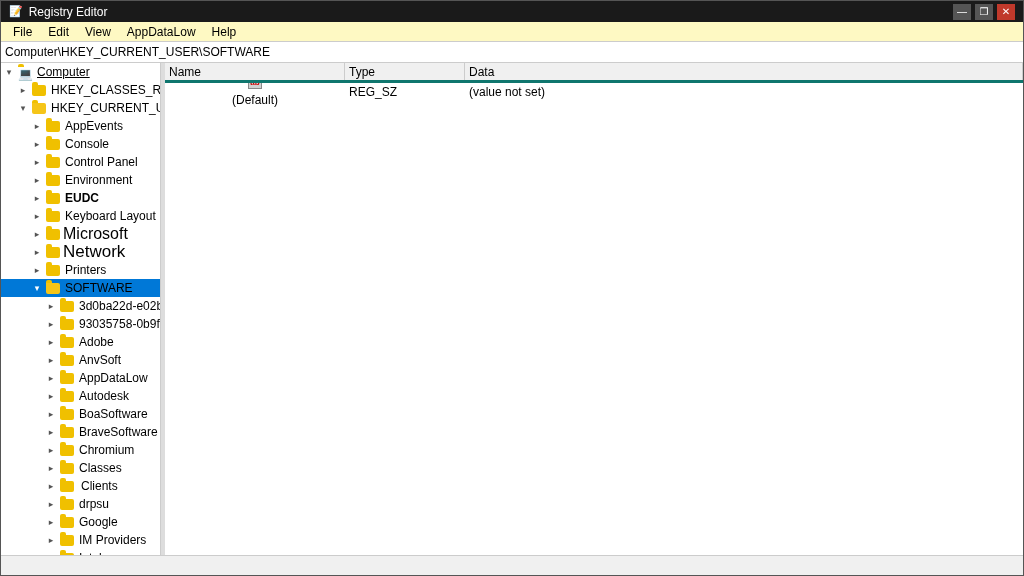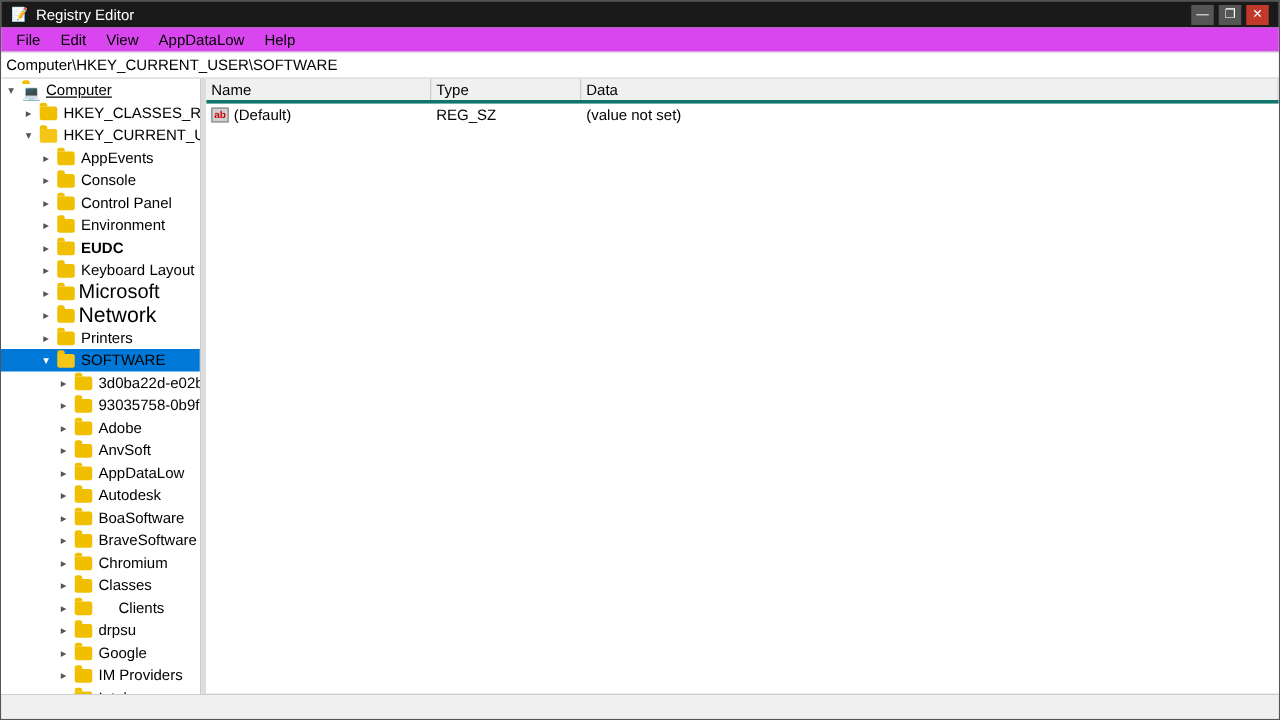--- a/index.html
+++ b/index.html
@@ -34,21 +34,21 @@
       cursor: pointer;
       display: flex;
       align-items: center;
       justify-content: center;
       line-height: 1;
     }
     .title-bar-btn.close { background: #c0392b; }
 
     
     .menu-bar {
-      background: #d946ef;
+      background: #fef9c3;
       height: 20px;
       display: flex;
       align-items: center;
       border-bottom: 1px solid #ccc;
       padding: 0 4px;
     }
     .menu-item {
       padding: 2px 8px;
       font-size: 12px;
       cursor: pointer;
@@ -189,21 +189,21 @@
       border-bottom: 1px solid transparent;
       cursor: pointer;
     }
     .table-cell {
       padding: 0 4px;
       font-size: 12px;
       white-space: nowrap;
       overflow: hidden;
       text-overflow: ellipsis;
     }
-    .cell-name { width: 180px; display: flex; align-items: center; gap: 4px; }
+    .cell-name { width: 180px; display: flex; align-items: center; gap: 4px; flex-direction: column; }
     .cell-type { width: 120px; }
     .cell-data { flex: 1; }
 
     
     .reg-icon {
       width: 14px;
       height: 12px;
       background: #c0c0c0;
       border: 1px solid #888;
       font-size: 8px;
@@ -430,21 +430,21 @@
           <span class="folder-icon">
             <span class="folder-yellow" style="width: 14px; height: 11px; background: rgb(240, 192, 0); border-radius: 0px 2px 2px; position: relative; display: inline-block;"></span>
           </span>
           <span class="tree-label" style="margin-left: 2px; font-size: 12px;">Classes</span>
         </div>
         <div class="tree-node" style="padding-left: 42px;">
           <span class="tree-expand">▸</span>
           <span class="folder-icon">
             <span class="folder-yellow" style="width: 14px; height: 11px; background: rgb(240, 192, 0); border-radius: 0px 2px 2px; position: relative; display: inline-block;"></span>
           </span>
-          <span class="tree-label" style="margin-left: 18px; font-size: 12px;">Clients</span>
+          <span class="tree-label" style="margin-left: 4px; font-size: 12px;">Clients</span>
         </div>
         <div class="tree-node" style="padding-left: 42px;">
           <span class="tree-expand">▸</span>
           <span class="folder-icon">
             <span class="folder-yellow" style="width: 14px; height: 11px; background: rgb(240, 192, 0); border-radius: 0px 2px 2px; position: relative; display: inline-block;"></span>
           </span>
           <span class="tree-label" style="margin-left: 2px; font-size: 12px;">drpsu</span>
         </div>
         <div class="tree-node" style="padding-left: 42px;">
           <span class="tree-expand">▸</span>

